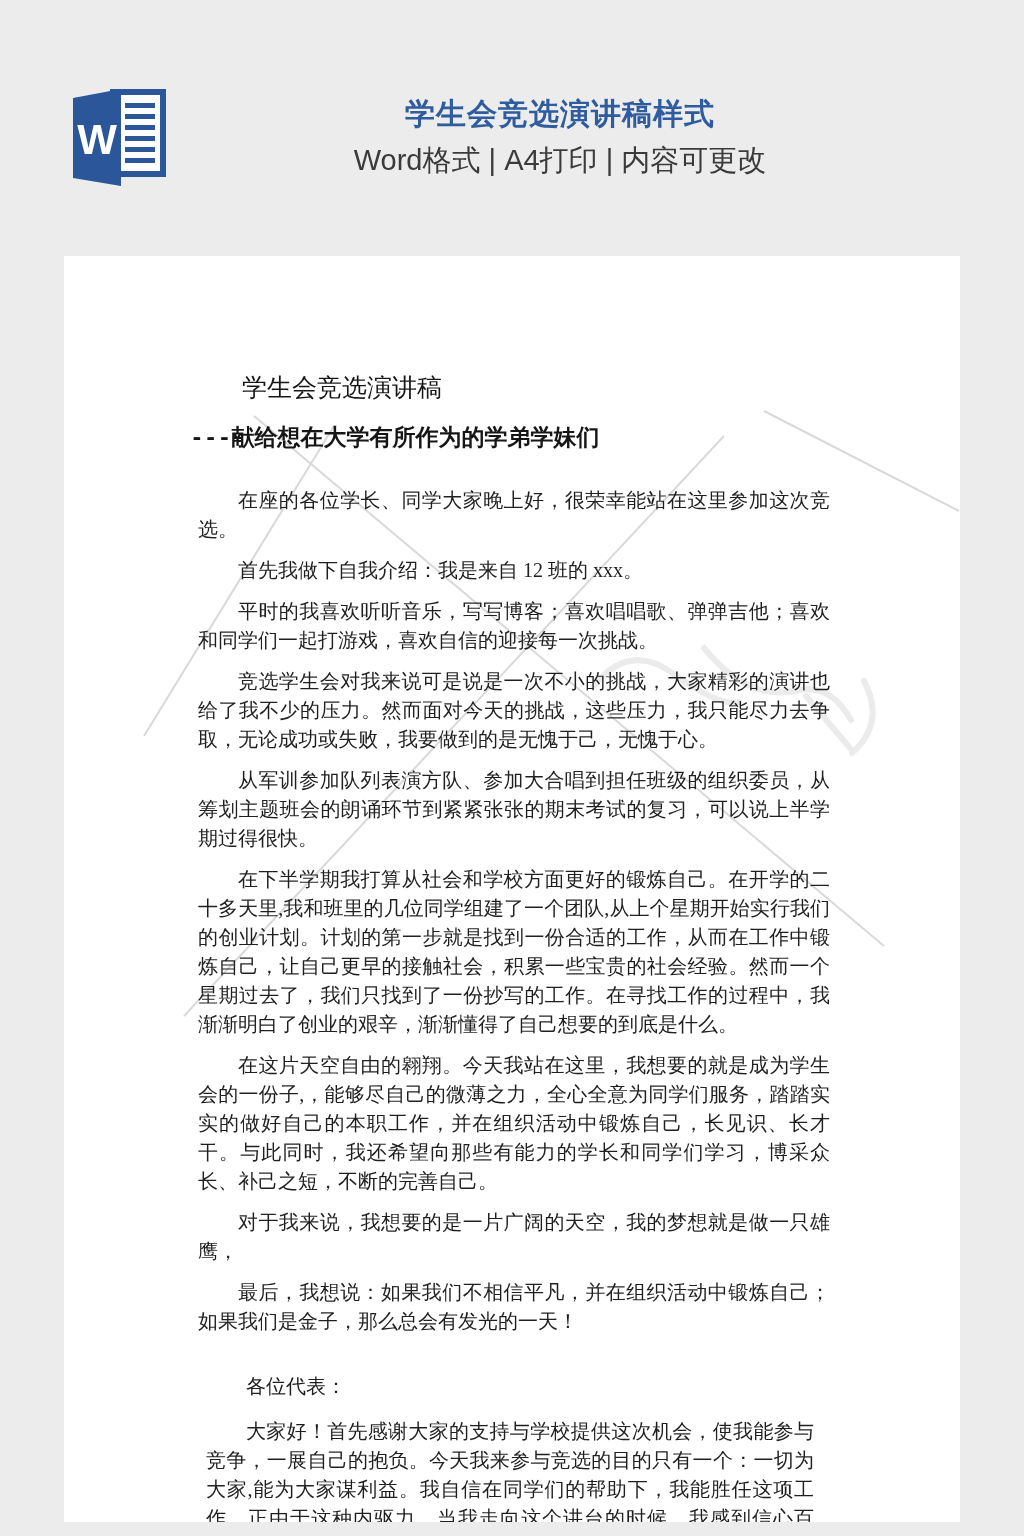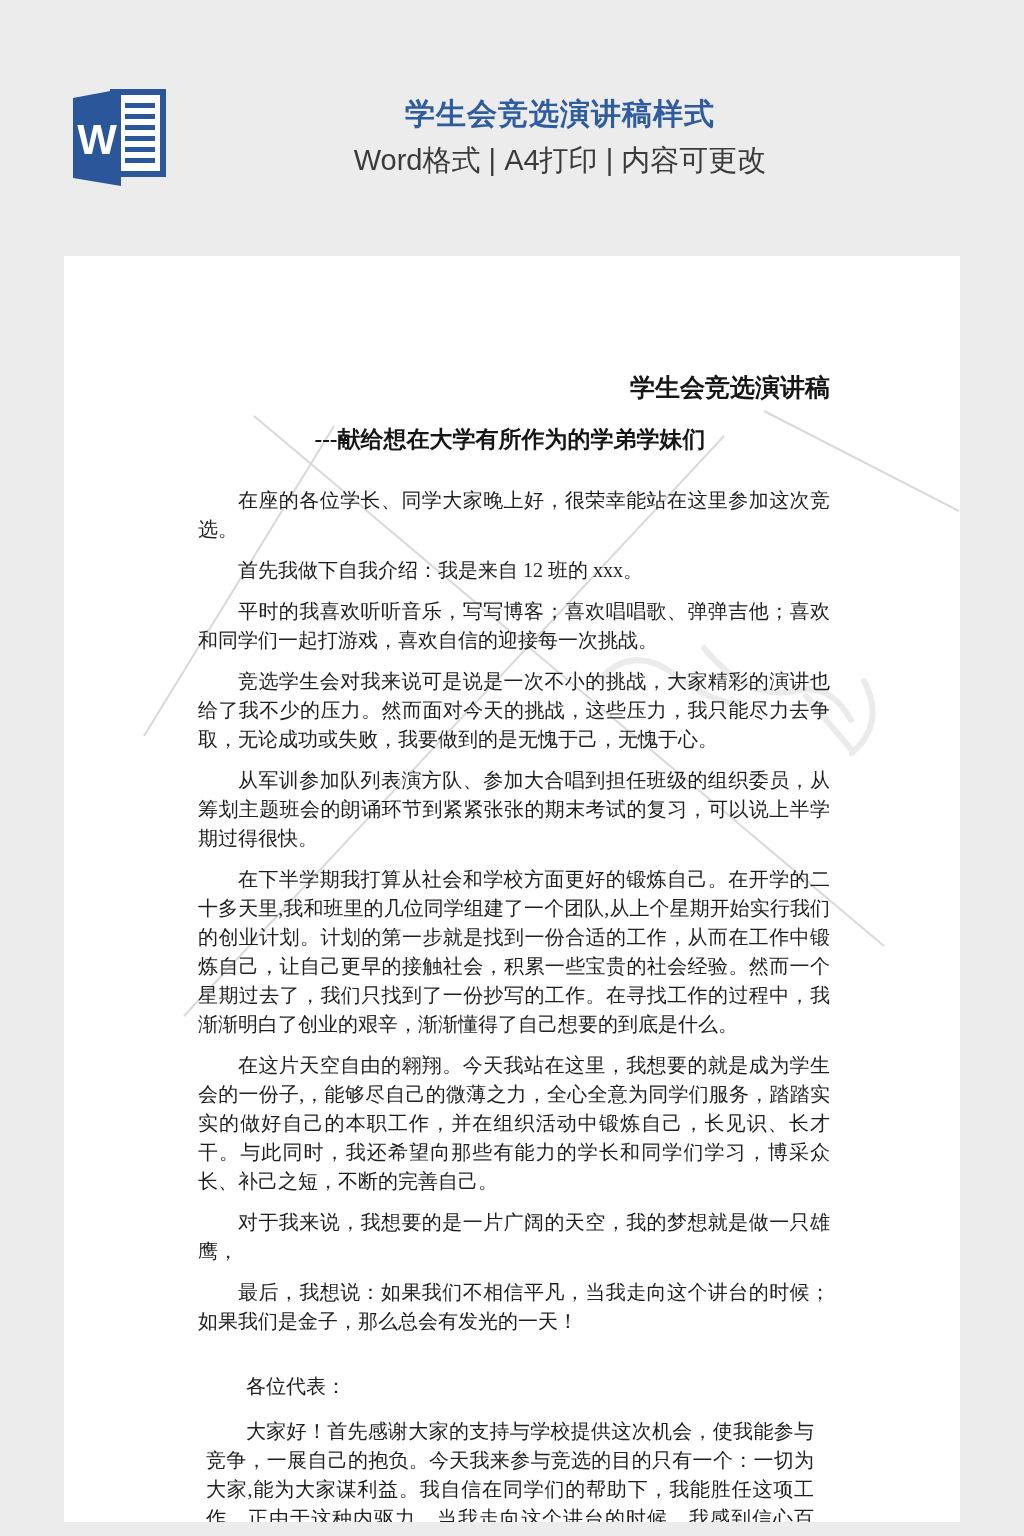--- a/index.html
+++ b/index.html
@@ -29,26 +29,26 @@
   }
   .watermark { position:absolute; left:0; top:0; width:896px; height:1266px; pointer-events:none; }
 
   .doc-content {
     position:absolute; left:126px; top:116px; width:640px;
     color:#1f1f1f;
     font-family:"Liberation Serif","DejaVu Serif",serif;
   }
   .doc-title {
     font-family:"Liberation Sans","DejaVu Sans",sans-serif;
-    font-size:25px; font-weight:700; text-align:right; padding-left:52px;
+    font-size:25px; font-weight:400; text-align:left; padding-left:52px;
     line-height:31px; color:#161616;
   }
   .doc-subtitle {
-    font-family:Liberation Serif, serif;
-    font-size:23px; font-weight:700; text-align:center; margin-top:22px;
+    font-family:Liberation Mono, monospace;
+    font-size:23px; font-weight:700; text-align:left; margin-top:22px;
     line-height:29px; color:#161616;
   }
   .doc-body { margin-top:32px; font-size:20px; line-height:29px; text-align:justify; }
   .doc-body p { margin:0 0 12px 8px; text-indent:2em; }
   .section2 { margin-top:36px; }
   .section2 p { margin:16px; text-indent:2em; }
 </style>
 </head>
 <body>
 
@@ -93,21 +93,21 @@
 
     <div class="doc-body">
       <p>在座的各位学长、同学大家晚上好，很荣幸能站在这里参加这次竞选。</p>
       <p>首先我做下自我介绍：我是来自 12 班的 xxx。</p>
       <p>平时的我喜欢听听音乐，写写博客；喜欢唱唱歌、弹弹吉他；喜欢和同学们一起打游戏，喜欢自信的迎接每一次挑战。</p>
       <p>竞选学生会对我来说可是说是一次不小的挑战，大家精彩的演讲也给了我不少的压力。然而面对今天的挑战，这些压力，我只能尽力去争取，无论成功或失败，我要做到的是无愧于己，无愧于心。</p>
       <p>从军训参加队列表演方队、参加大合唱到担任班级的组织委员，从筹划主题班会的朗诵环节到紧紧张张的期末考试的复习，可以说上半学期过得很快。</p>
       <p>在下半学期我打算从社会和学校方面更好的锻炼自己。在开学的二十多天里,我和班里的几位同学组建了一个团队,从上个星期开始实行我们的创业计划。计划的第一步就是找到一份合适的工作，从而在工作中锻炼自己，让自己更早的接触社会，积累一些宝贵的社会经验。然而一个星期过去了，我们只找到了一份抄写的工作。在寻找工作的过程中，我渐渐明白了创业的艰辛，渐渐懂得了自己想要的到底是什么。</p>
       <p>在这片天空自由的翱翔。今天我站在这里，我想要的就是成为学生会的一份子,，能够尽自己的微薄之力，全心全意为同学们服务，踏踏实实的做好自己的本职工作，并在组织活动中锻炼自己，长见识、长才干。与此同时，我还希望向那些有能力的学长和同学们学习，博采众长、补己之短，不断的完善自己。</p>
       <p>对于我来说，我想要的是一片广阔的天空，我的梦想就是做一只雄鹰，</p>
-      <p>最后，我想说：如果我们不相信平凡，当我走向这个讲台的时候；如果我们是金子，那么总会有发光的一天！</p>
+      <p>最后，我想说：如果我们不相信平凡，并在组织活动中锻炼自己；如果我们是金子，那么总会有发光的一天！</p>
 
       <div class="section2">
         <p>各位代表：</p>
         <p>大家好！首先感谢大家的支持与学校提供这次机会，使我能参与竞争，一展自己的抱负。今天我来参与竞选的目的只有一个：一切为大家,能为大家谋利益。我自信在同学们的帮助下，我能胜任这项工作，正由于这种内驱力，当我走向这个讲台的时候，我感到信心百倍。</p>
         <p>我认为自己很适合担任学生会主席。首先我热爱我的工作，算上小学的话，</p>
       </div>
     </div>
   </div>
 </div>
 

